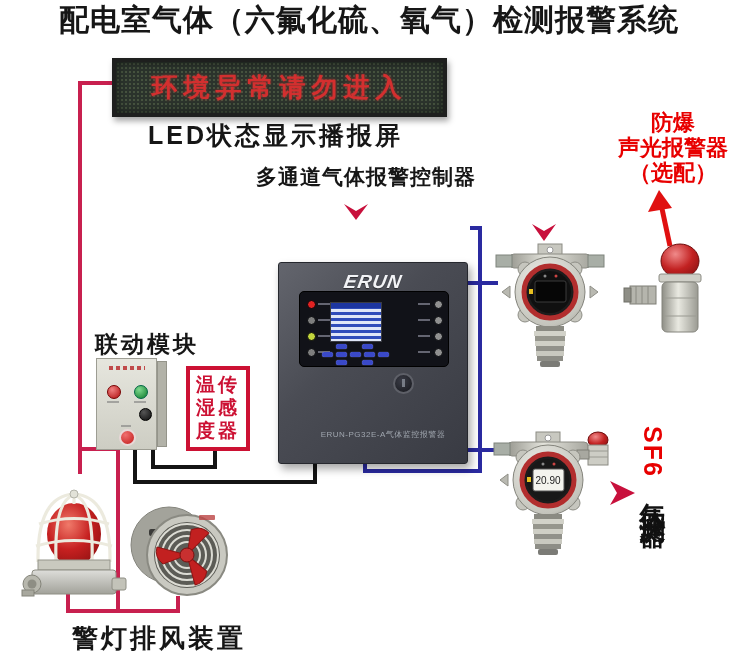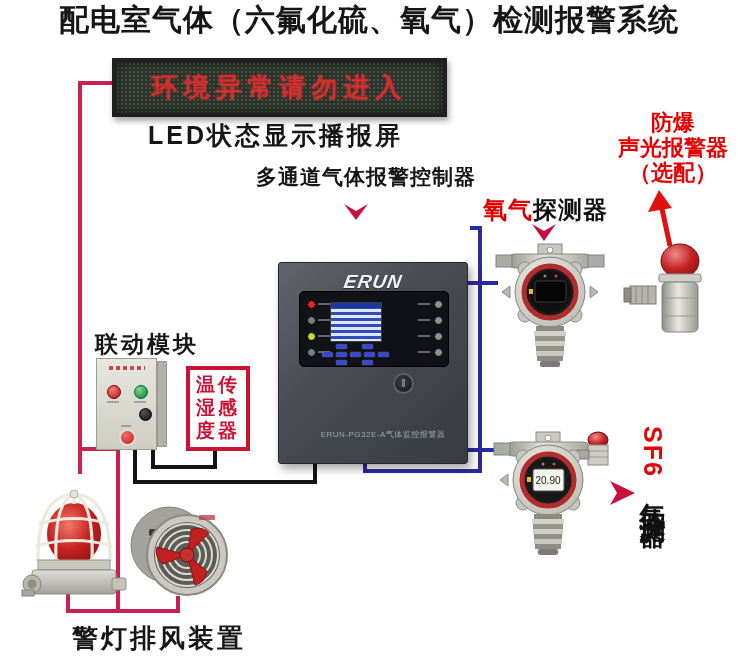--- a/index.html
+++ b/index.html
@@ -147,23 +147,20 @@
       <div class="pill" style="left:50px;top:60px;"></div>
       <div class="pill" style="left:64px;top:60px;"></div>
       <div class="pill" style="left:78px;top:60px;"></div>
       <div class="pill" style="left:36px;top:68px;"></div>
       <div class="pill" style="left:62px;top:68px;"></div>
     </div>
     <div class="keyhole"></div>
     <div class="ctrl-bottom-text">ERUN-PG32E-A气体监控报警器</div>
   </div>
 
-  <div class="abs o2-label">
-    <span class="red">氧气</span><span class="lbl-blk">探测器</span>
-  </div>
   <svg class="abs" style="left:532px;top:224px;" width="24" height="18" viewBox="0 0 24 18">
     <polygon points="0,0 12,17 24,0 12,7" fill="#c8103c"></polygon>
   </svg>
   <svg class="abs" style="left:496px;top:242px;" width="108" height="128" viewBox="0 0 108 128">
     <defs>
       <linearGradient id="silv" x1="0" y1="0" x2="1" y2="0">
         <stop offset="0" stop-color="#9a9a92"></stop>
           <stop offset=".45" stop-color="#e4e4dc"></stop>
           <stop offset="1" stop-color="#a6a69e"></stop>
       </linearGradient>

